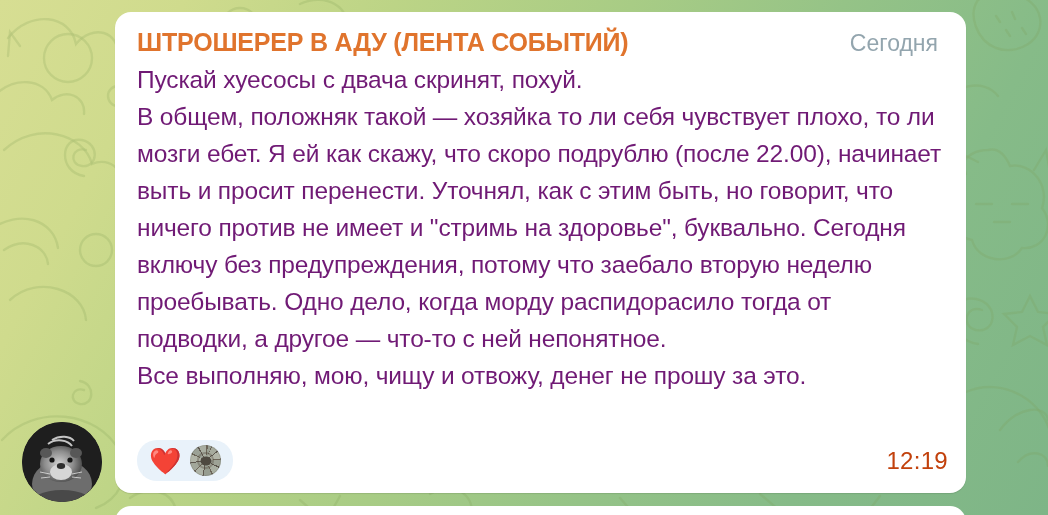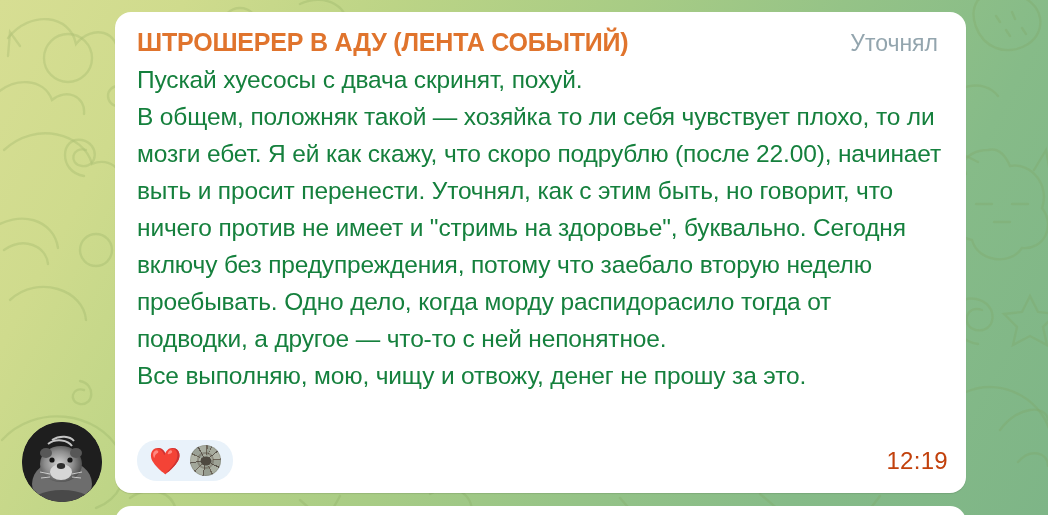--- a/index.html
+++ b/index.html
@@ -83,21 +83,21 @@
     font-weight: 400;
     line-height: 1.15;
     cursor: pointer;
     white-space: nowrap;
     padding-right: 6px;
   }
 
   
   #message-text {
     margin-top: 4px;
-    color: #15803d;
+    color: #701a75;
     font-size: 24.5px;
     line-height: 37px;
     letter-spacing: -0.15px;
     white-space: pre-wrap;
     word-break: normal;
   }
 
   
   #bubble-footer {
     position: absolute;
@@ -235,21 +235,21 @@
       <path d="M620 498 l14 16"></path>
       <path d="M760 494 l26 22"></path>
       <path d="M880 496 l-14 18"></path>
     </g>
   </svg>
 
   <div class="bubble" id="message-bubble">
 
     <div id="bubble-header">
       <div id="channel-title">ШТРОШЕРЕР В АДУ (ЛЕНТА СОБЫТИЙ)</div>
-      <div id="reply-button">Уточнял</div>
+      <div id="reply-button">Сегодня</div>
     </div>
 
     <div id="message-text">Пускай хуесосы с двача скринят, похуй.
 В общем, положняк такой — хозяйка то ли себя чувствует плохо, то ли мозги ебет. Я ей как скажу, что скоро подрублю (после 22.00), начинает выть и просит перенести. Уточнял, как с этим быть, но говорит, что ничего против не имеет и "стримь на здоровье", буквально. Сегодня включу без предупреждения, потому что заебало вторую неделю проебывать. Одно дело, когда морду распидорасило тогда от подводки, а другое — что-то с ней непонятное.
 Все выполняю, мою, чищу и отвожу, денег не прошу за это.</div>
 
     <div id="bubble-footer">
 
       <div id="reactions-row">
         <div class="reaction-pill">

